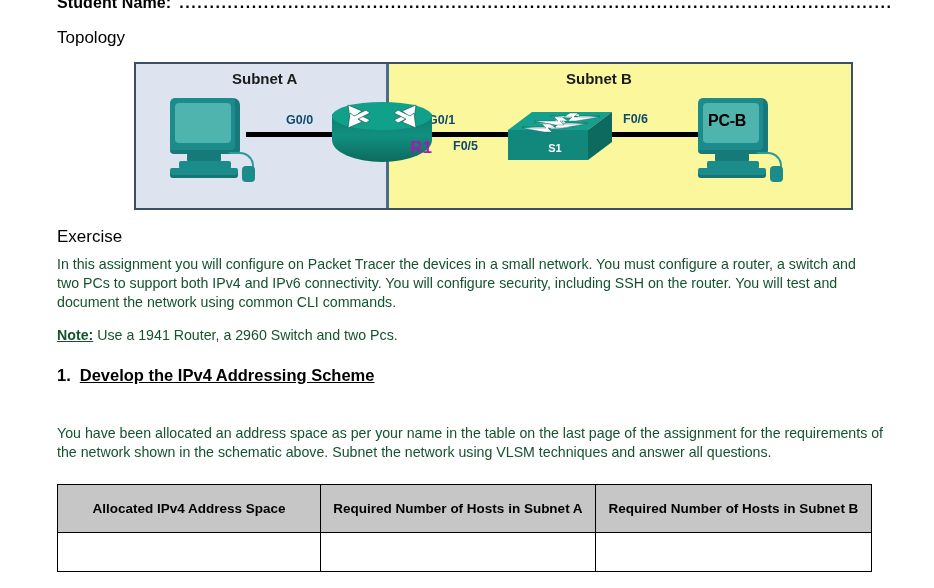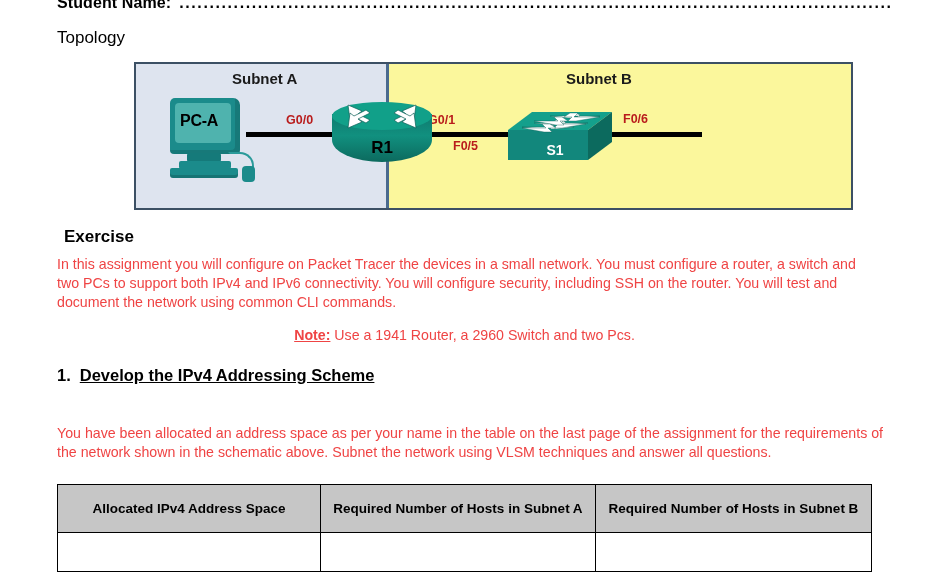--- a/index.html
+++ b/index.html
@@ -48,24 +48,24 @@
   
   .h-topology {
     position: absolute;
     left: 57px;
     top: 28px;
     font-size: 17px;
     font-weight: normal;
   }
   .h-exercise {
     position: absolute;
-    left: 64px;
+    left: 57px;
     top: 227px;
     font-size: 17px;
-    font-weight: bold;
+    font-weight: normal;
   }
 
   
   .topology {
     position: absolute;
     left: 134px;
     top: 62px;
     width: 719px;
     height: 148px;
     border: 2px solid #3c5064;
@@ -102,21 +102,21 @@
   .link {
     position: absolute;
     height: 5px;
     background: #000000;
     z-index: 2;
   }
   .iface {
     position: absolute;
     font-size: 12.5px;
     font-weight: bold;
-    color: #b91c1c;
+    color: #0c4a6e;
     white-space: nowrap;
     z-index: 4;
   }
 
   
   .pc {
     position: absolute;
     width: 96px;
     height: 92px;
     z-index: 3;
@@ -208,60 +208,60 @@
     position: absolute;
     left: 0; top: 0;
     width: 100px; height: 28px;
     background: #11a089;
     border-radius: 50%;
   }
   .router .label {
     position: absolute;
     left: 0; top: 36px;
     width: 100px;
-    text-align: center;
+    text-align: right;
     font-size: 17px;
     font-weight: bold;
-    color: #000000;
+    color: #a21caf;
   }
   .router svg { position: absolute; left: 0; top: 0; }
 
   
   .switch {
     position: absolute;
     width: 104px;
     height: 56px;
     z-index: 3;
   }
   .switch .top-face {
     position: absolute;
     left: 0; top: 0;
     width: 104px; height: 56px;
   }
   .switch .label {
     position: absolute;
     left: 8px; top: 30px;
     width: 78px;
     text-align: center;
-    font-size: 14px;
+    font-size: 11px;
     font-weight: bold;
     color: #ffffff;
     z-index: 3;
   }
 
   
   .para {
     position: absolute;
     left: 57px;
     font-size: 14.2px;
     line-height: 19px;
-    color: #ef4444;
+    color: #14532d;
   }
   #exercise-para { top: 255px; width: 815px; }
-  #note-para { top: 326px; width: 815px; text-align: center; }
+  #note-para { top: 326px; width: 815px; }
   #note-para .note-label {
     font-weight: bold;
     text-decoration: underline;
   }
 
   .h-section {
     position: absolute;
     left: 57px;
     top: 366px;
     font-size: 16.5px;
@@ -326,21 +326,20 @@
 
   <div class="link" style="left:288px; top:68px; width:98px;"></div>
   <div class="iface" style="left:292px; top:49px;">G0/1</div>
   <div class="iface" style="left:317px; top:75px;">F0/5</div>
 
   <div class="link" style="left:466px; top:68px; width:100px;"></div>
   <div class="iface" style="left:487px; top:48px;text-align:right;">F0/6</div>
 
   <div class="pc" style="left:30px; top:32px;">
     <div class="monitor"></div>
-    <div class="screen-label">PC-A</div>
     <div class="neck"></div>
     <div class="base"></div>
     <div class="keyboard"></div>
     <div class="mouse-cord"></div>
     <div class="mouse"></div>
   </div>
 
   <div class="router" style="left:196px; top:38px;">
     <div class="body"></div>
     <div class="top"></div>
@@ -371,20 +370,29 @@
       <g fill="#ffffff" stroke="#0b5f56" stroke-width="0.4">
         <polygon points="92,5 66,5 70,1 62,1 56,5 64,5 60,9 68,9"></polygon>
         <polygon points="78,12 52,12 56,8 48,8 42,12 50,12 46,16 54,16"></polygon>
         <polygon points="26,9 50,9 46,5 54,5 60,9 52,9 56,13 48,13"></polygon>
         <polygon points="14,16 38,16 34,12 42,12 48,16 40,16 44,20 36,20"></polygon>
       </g>
     </svg>
     <div class="label">S1</div>
   </div>
 
+  <div class="pc" style="left:558px; top:32px;">
+    <div class="monitor"></div>
+    <div class="screen-label">PC-B</div>
+    <div class="neck"></div>
+    <div class="base"></div>
+    <div class="keyboard"></div>
+    <div class="mouse-cord"></div>
+    <div class="mouse"></div>
+  </div>
 
 </div>
 
 <div class="h-exercise">Exercise</div>
 <div class="para" id="exercise-para">In this assignment you will configure on Packet Tracer the devices in a small network. You must configure a router, a switch and two PCs to support both IPv4 and IPv6 connectivity. You will configure security, including SSH on the router. You will test and document the network using common CLI commands.</div>
 
 <div class="para" id="note-para">
   <span class="note-label">Note:</span><span> Use a 1941 Router, a 2960 Switch and two Pcs.</span>
 </div>
 

